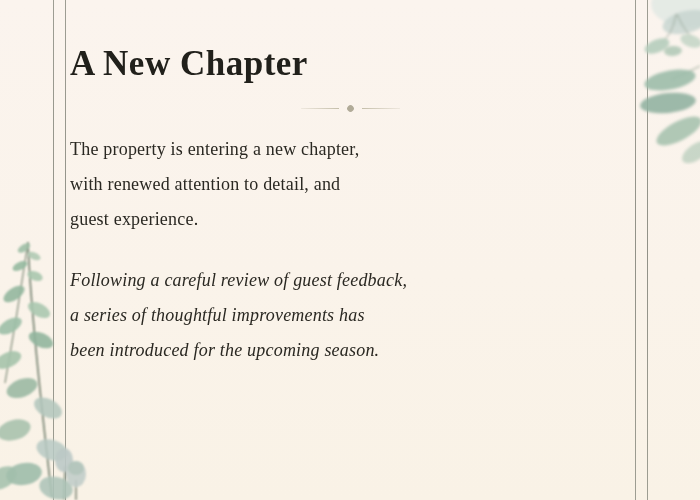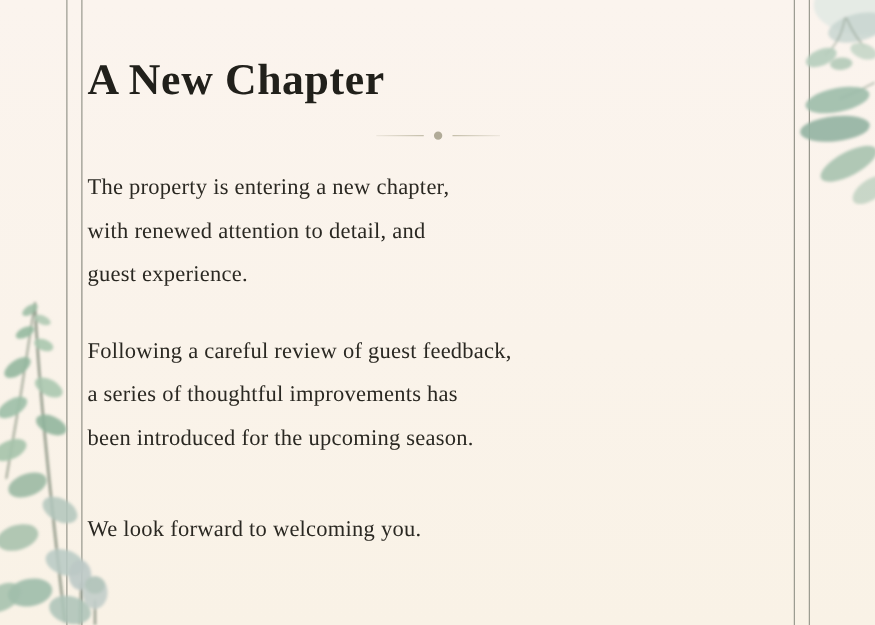--- a/index.html
+++ b/index.html
@@ -43,21 +43,21 @@
   .div-dot {
     width: 7px; height: 7px; margin: 0 8px;
     background: #b1ab98; border-radius: 50% 50% 50% 50%;
     transform: rotate(45deg) scale(0.95);
   }
   .para {
     font-size: 18px; line-height: 35px; white-space: pre-line;
     color: #2a2822; letter-spacing: 0.2px;
   }
   .para.p1 { margin-top: 19px; }
-  .para.p2 { margin-top: 26px; }
+  .para.p2 { margin-top: 26px; font-style: italic; }
   .para.p3 { margin-top: 38px; }
 
   .deco { position: absolute; z-index: 3; pointer-events: none; }
   .deco-top-right { top: 0; right: 0; width: 100px; height: 165px; }
   .deco-bottom-left { left: 0; top: 228px; width: 135px; height: 272px; }
 </style>
 </head>
 <body>
 
 <div class="card">
@@ -75,21 +75,20 @@
       <span class="div-dot"></span>
       <span class="div-line right"></span>
     </div>
 
     <div class="para p1">The property is entering a new chapter,
 with renewed attention to detail, and
 guest experience.</div>
     <div class="para p2">Following a careful review of guest feedback,
 a series of thoughtful improvements has
 been introduced for the upcoming season.</div>
-    <div class="para p3">We look forward to welcoming you.</div>
   </div>
 
   <svg class="deco deco-top-right" viewBox="0 0 100 165">
     <defs>
       <filter id="wc1" x="-40%" y="-40%" width="180%" height="180%">
         <feGaussianBlur stdDeviation="1.4"></feGaussianBlur>
       </filter>
     </defs>
     <g filter="url(#wc1)">
       <ellipse cx="93" cy="4" rx="42" ry="24" fill="#e0e8e4" opacity="0.8"></ellipse>

